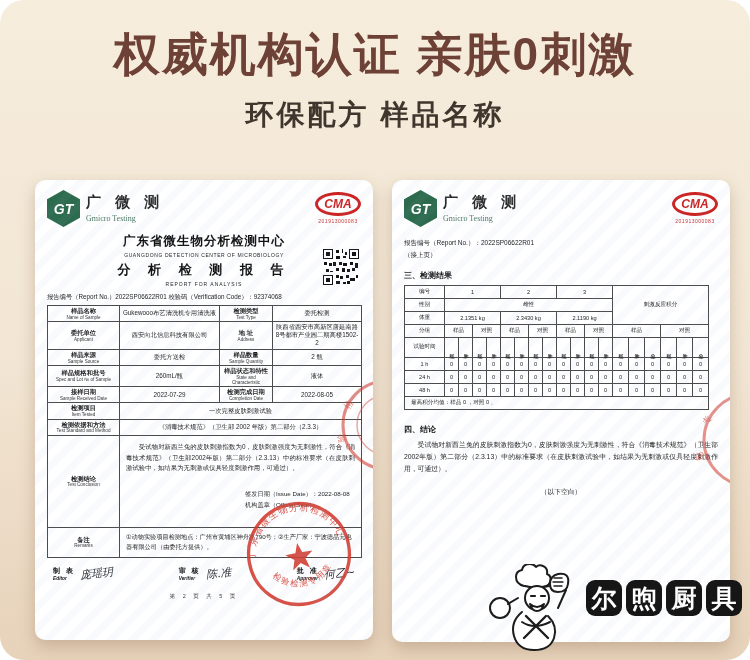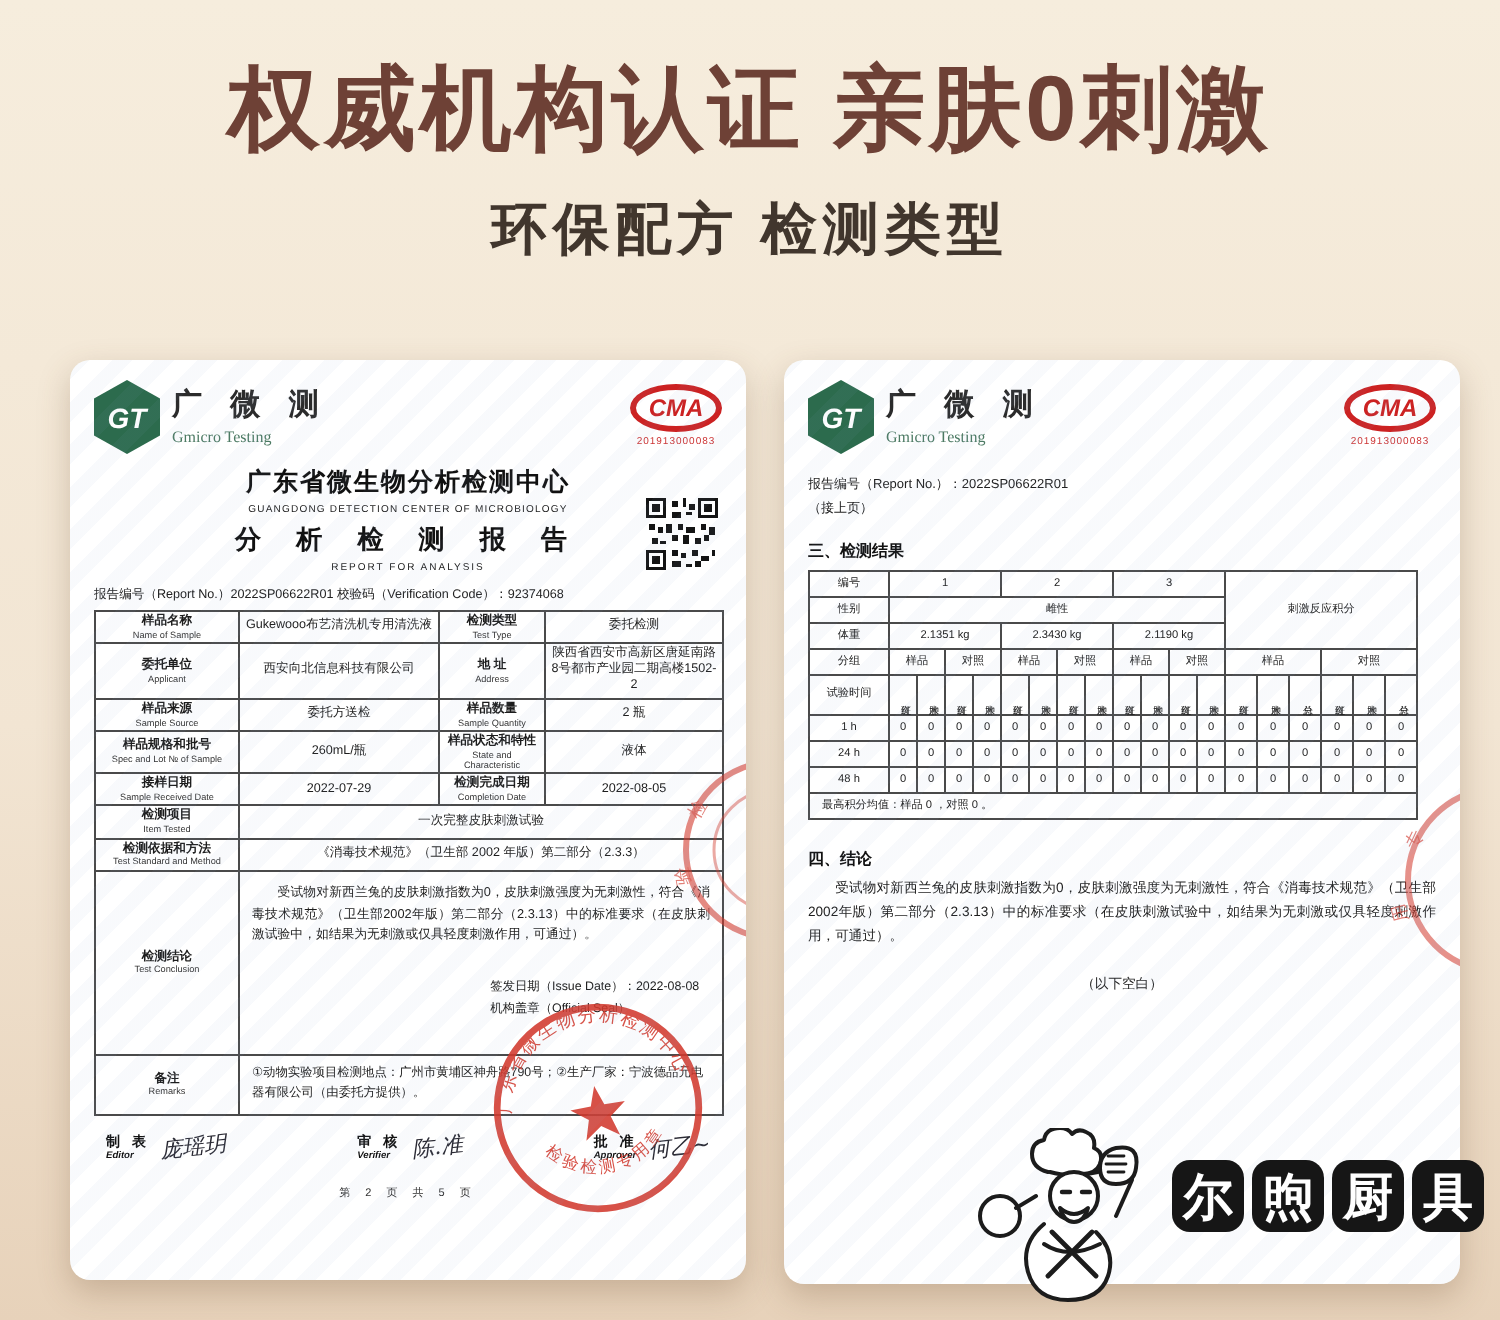--- a/index.html
+++ b/index.html
@@ -1,19 +1,19 @@
 <!DOCTYPE html>
 <html><head>
 <meta charset="utf-8">
 <style>
   * { margin:0; padding:0; box-sizing:border-box; }
   html,body { width:750px; }
   body { font-family:"Liberation Sans","DejaVu Sans",sans-serif; }
   .stage { position:relative; width:750px; height:660px; overflow:hidden;
-           background:linear-gradient(180deg,#f6eddd 0%,#f2e5d3 55%,#e7d2ba 100%); }
+           background:linear-gradient(180deg,#f6eddd 0%,#f2e5d3 55%,#e7d2ba 100%);border-radius:24px; }
 
   
   .hero-title { position:absolute; top:24px; left:0; width:750px; text-align:center;
                 font-size:46px; font-weight:bold; color:#6e4136; letter-spacing:2px; }
   .hero-sub   { position:absolute; top:96px; left:0; width:750px; text-align:center;
                 font-size:28px; font-weight:600; color:#41362d; letter-spacing:3px; }
 
   
   .cert { position:absolute; top:180px; width:338px; height:460px; background:#fff;
           border-radius:10px; box-shadow:0 6px 16px rgba(110,80,50,.28);
@@ -93,21 +93,21 @@
   .badge span { color:#fff; font-size:25px; font-weight:bold; }
   .brand-latin { position:absolute; right:2px; top:56px; width:156px; text-align:center;
                  font-size:12px; font-weight:bold; color:#161616; letter-spacing:4.5px; }
 </style>
 </head>
 <body>
 
 <div class="stage">
 
   <div class="hero-title">权威机构认证 亲肤0刺激</div>
-  <div class="hero-sub">环保配方 检测类型</div>
+  <div class="hero-sub">环保配方 样品名称</div>
 
   <div class="cert left">
     <div class="logo-row">
       <div class="hexagon">
           <span>GT</span>
         </div>
       <div class="logo-words">
         <div class="logo-cn">广 微 测</div>
         <div class="logo-en">Gmicro Testing</div>
       </div>

